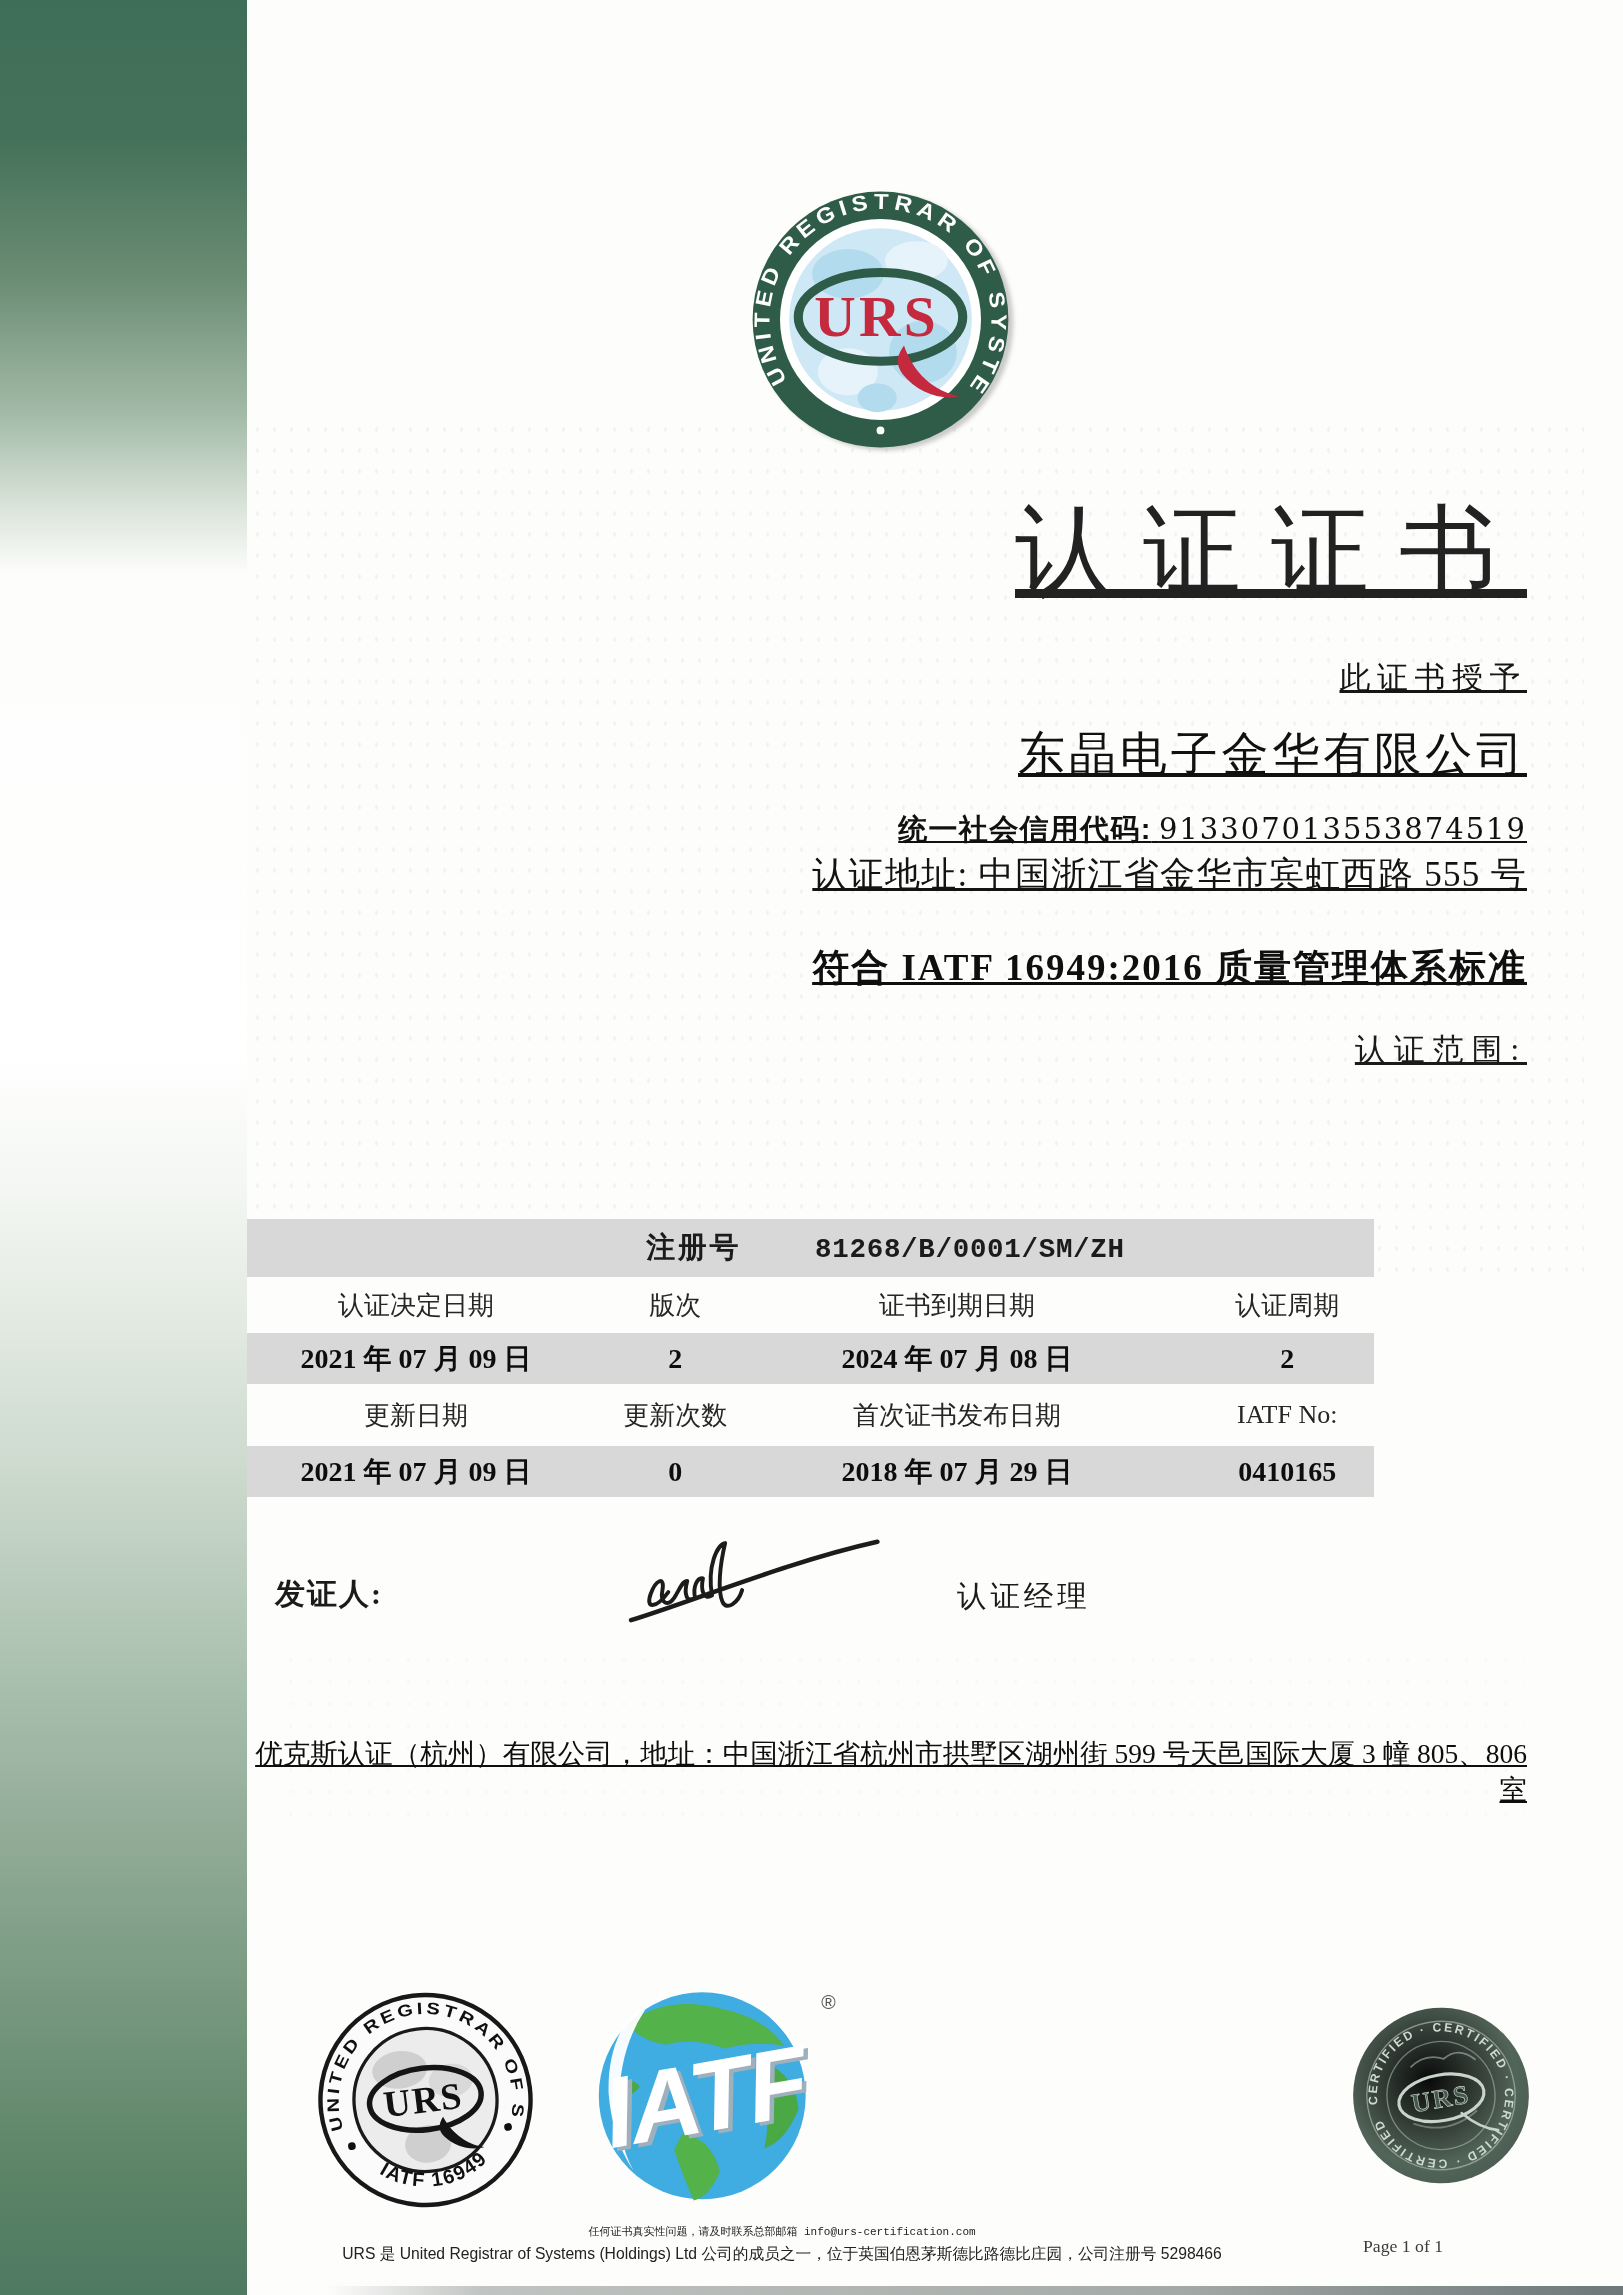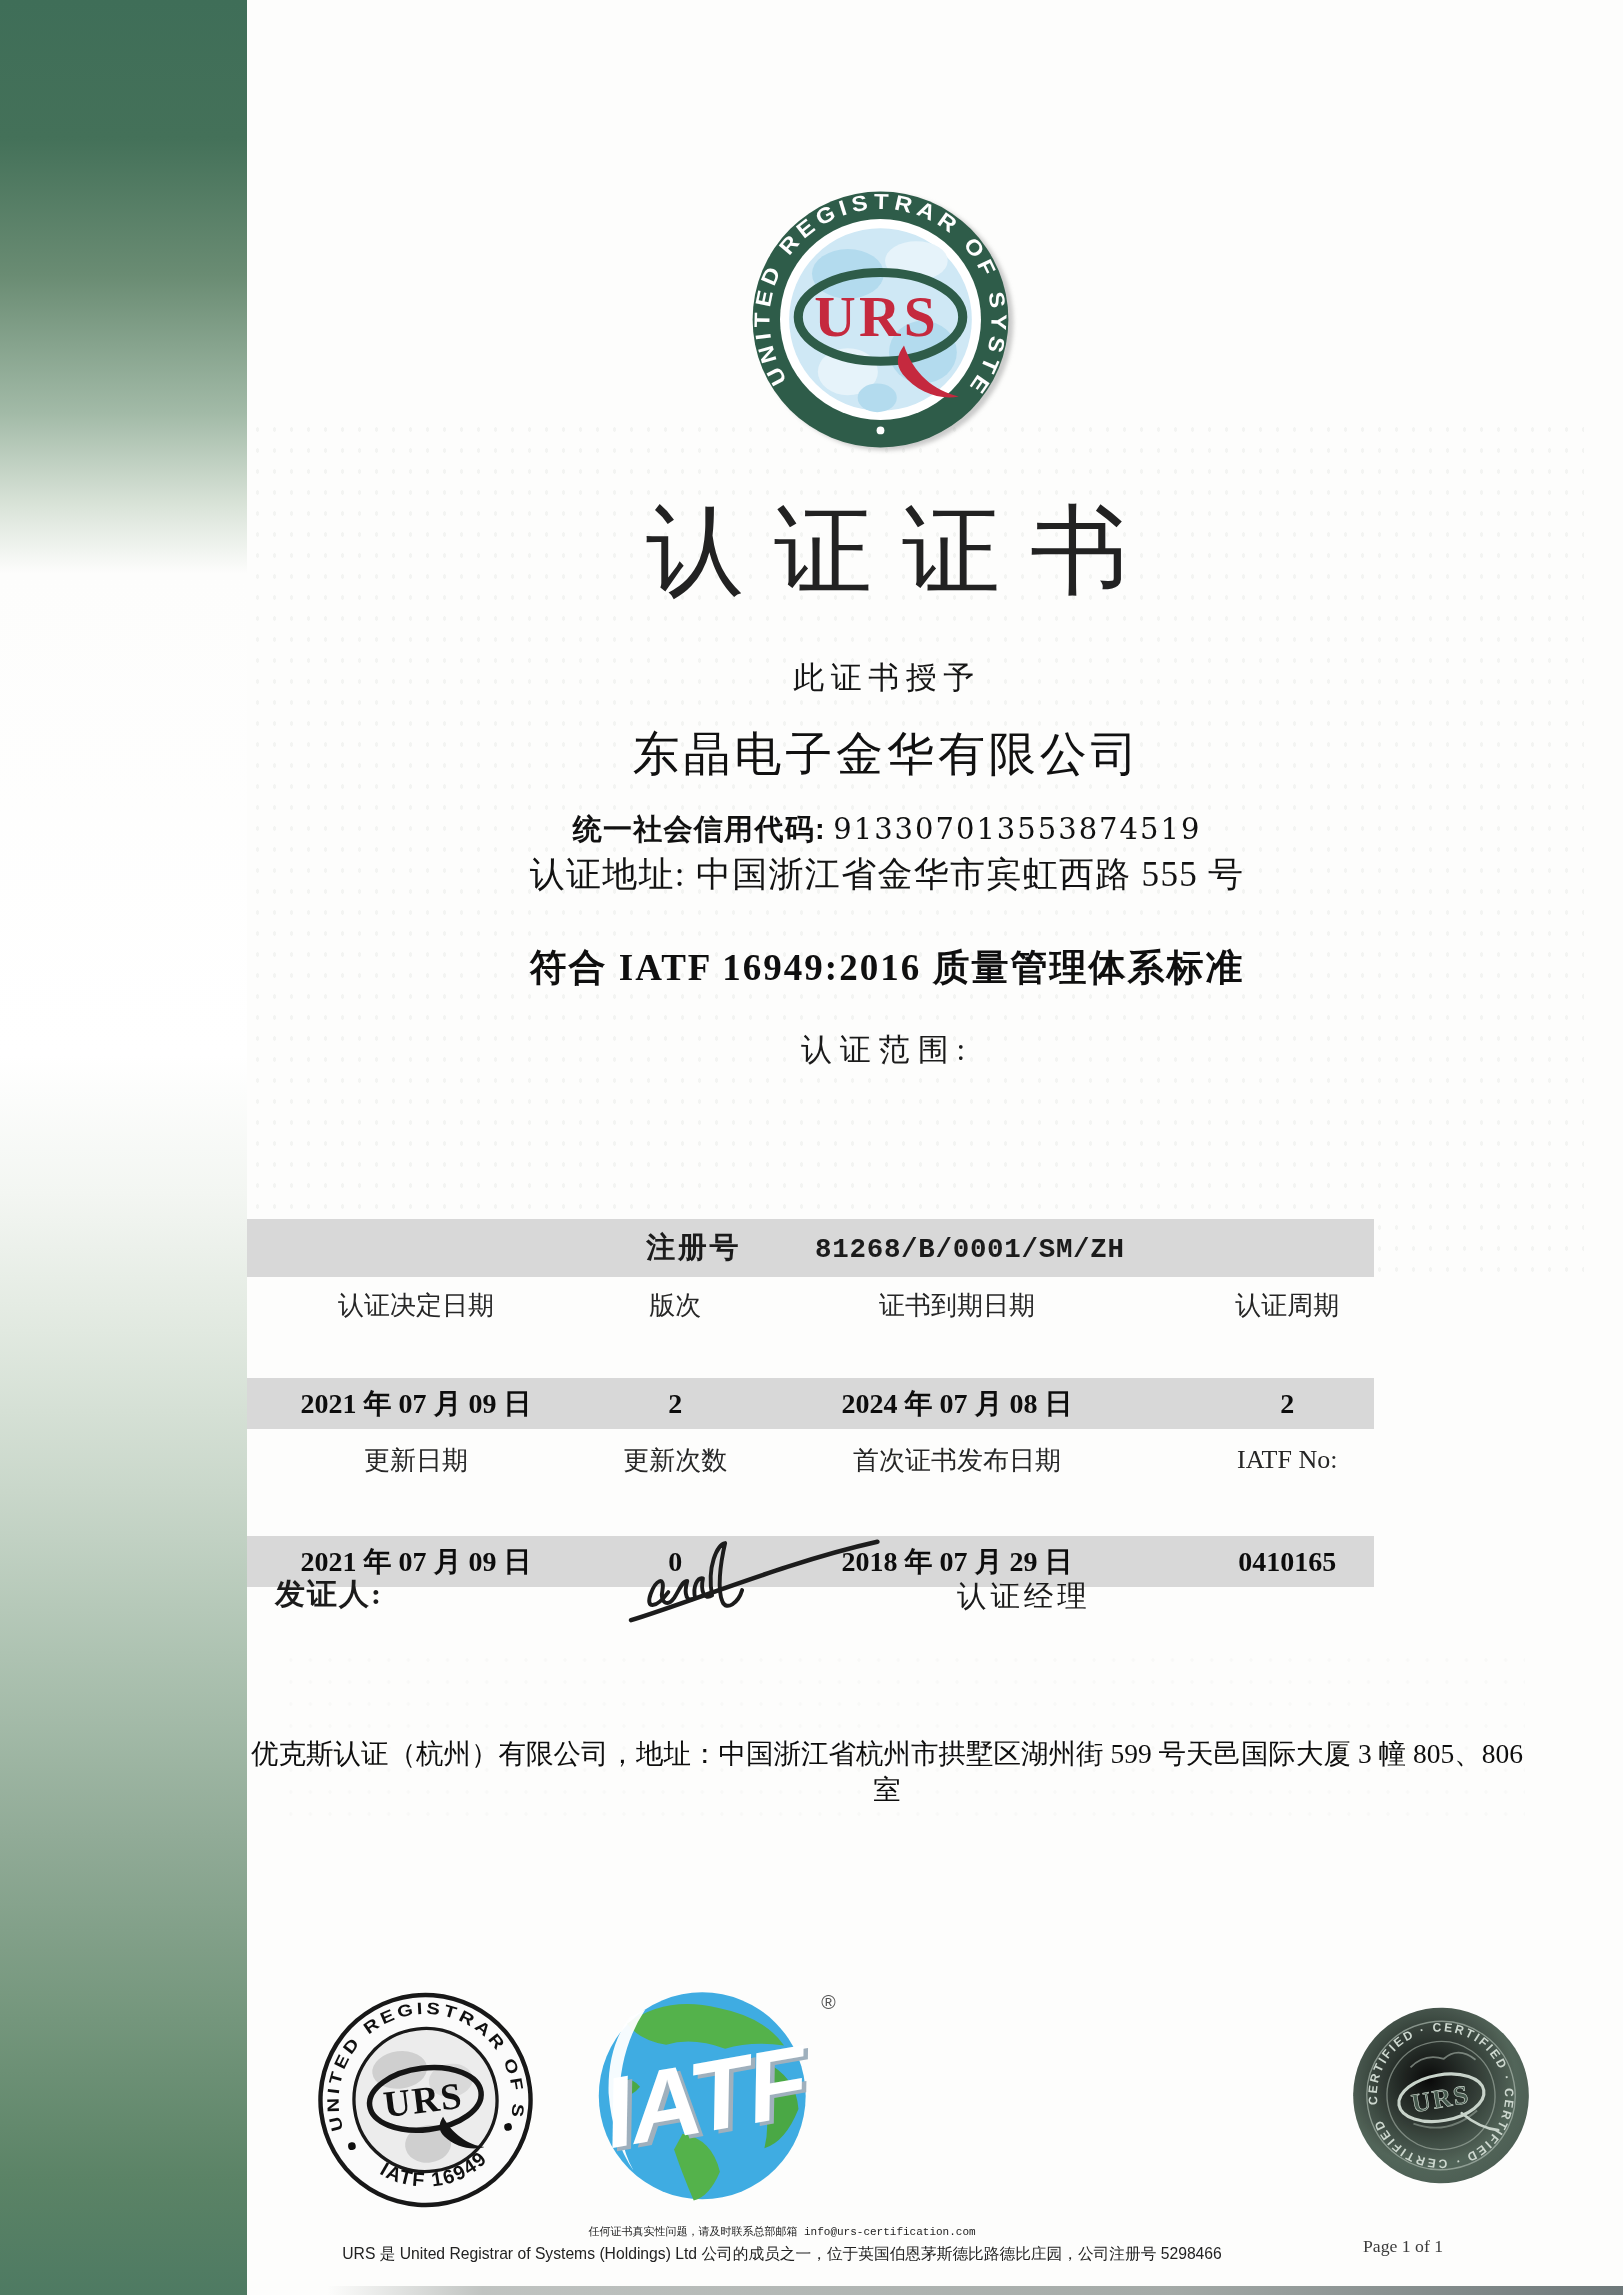--- a/index.html
+++ b/index.html
@@ -20,21 +20,21 @@
   #watermark{
     left:249px;top:419px;width:1335px;height:864px;
     background-image:radial-gradient(rgba(105,122,108,0.12) 1.6px, transparent 2px);
     background-size:17px 21px;opacity:.55;
   }
   #watermark2{
     left:281px;top:1649px;width:1244px;height:170px;
     background-image:radial-gradient(rgba(105,122,108,0.07) 1.3px, transparent 1.8px);
     background-size:19.6px 22px;opacity:.5;
   }
-  .centered{left:247px;width:1280px;text-align:center;}
+  .centered{left:247px;width:1280px;text-align:right;text-decoration:underline;}
   #cert-title{top:486px;font-size:98px;letter-spacing:30px;color:#222;font-weight:400;text-indent:30px;}
   #granted-label{top:657px;font-size:31px;letter-spacing:6.5px;color:#161616;}
   #company-name{top:723px;font-size:47px;letter-spacing:3.9px;color:#111;}
   #credit-line{top:810px;font-size:29px;color:#111;}
   #credit-line .lbl{font-family:"Liberation Sans","DejaVu Sans",sans-serif;font-weight:bold;letter-spacing:1.3px;}
   #credit-line .val{font-family:"DejaVu Serif","Liberation Serif",serif;letter-spacing:2px;}
   #address-line{top:851px;font-size:35px;color:#131313;letter-spacing:1.3px;}
   #standard-line{top:943px;font-size:37px;font-weight:bold;letter-spacing:2px;color:#0f0f0f;}
   #scope-label{top:1029px;font-size:31px;letter-spacing:7.9px;}
   #scope-text{left:196px;width:1329px;text-align:center;top:1111px;font-size:51px;letter-spacing:1.3px;color:#141414;}
@@ -42,21 +42,21 @@
   #reg-table{left:247px;top:1219px;width:1127px;}
   .t-row{position:relative;width:100%;display:grid;grid-template-columns:30% 16% 34% 20%;align-items:center;}
   .t-row.gray{background:#d8d8d8;}
   .t-row .cell{text-align:center;}
   .t-row .cell.c4{text-indent:52px;}
   #row-regno{height:58px;display:flex;align-items:center;justify-content:center;background:#d8d8d8;}
   #row-regno .inner{transform:translateX(75px);display:flex;gap:46px;align-items:baseline;}
   #row-regno .lbl{font-size:29px;font-weight:bold;letter-spacing:2.6px;}
   #row-regno .val{font-family:"Liberation Mono","DejaVu Sans Mono",monospace;font-size:27.5px;font-weight:bold;letter-spacing:0.7px;margin-left:28px;}
   .hdr-row{height:56px;font-size:26px;color:#262626;}
-  .val-row{height:51px;font-size:28px;font-weight:bold;color:#0d0d0d;margin-top:45px;}
+  .val-row{height:51px;font-size:28px;font-weight:bold;color:#0d0d0d;}
   #row-h2{height:62px;}
   
   #issuer-label{left:275px;top:1574px;font-size:30px;font-weight:bold;letter-spacing:2px;}
   #signature{left:619px;top:1530px;width:275px;height:98px;}
   #issuer-title{left:957px;top:1577px;font-size:29.5px;letter-spacing:3.9px;}
   #verify-line{top:1694px;font-size:25px;color:#111;}
   #issuer-company-line{top:1736px;font-size:27.5px;color:#0e0e0e;}
   
   #logo-urs-top{left:750px;top:189px;width:261px;height:261px;filter:drop-shadow(5.9px 3.3px 2px rgba(110,110,110,0.35));}
   #logo-medal{left:309px;top:1990px;width:233px;height:220px;transform:rotate(-7deg);}

